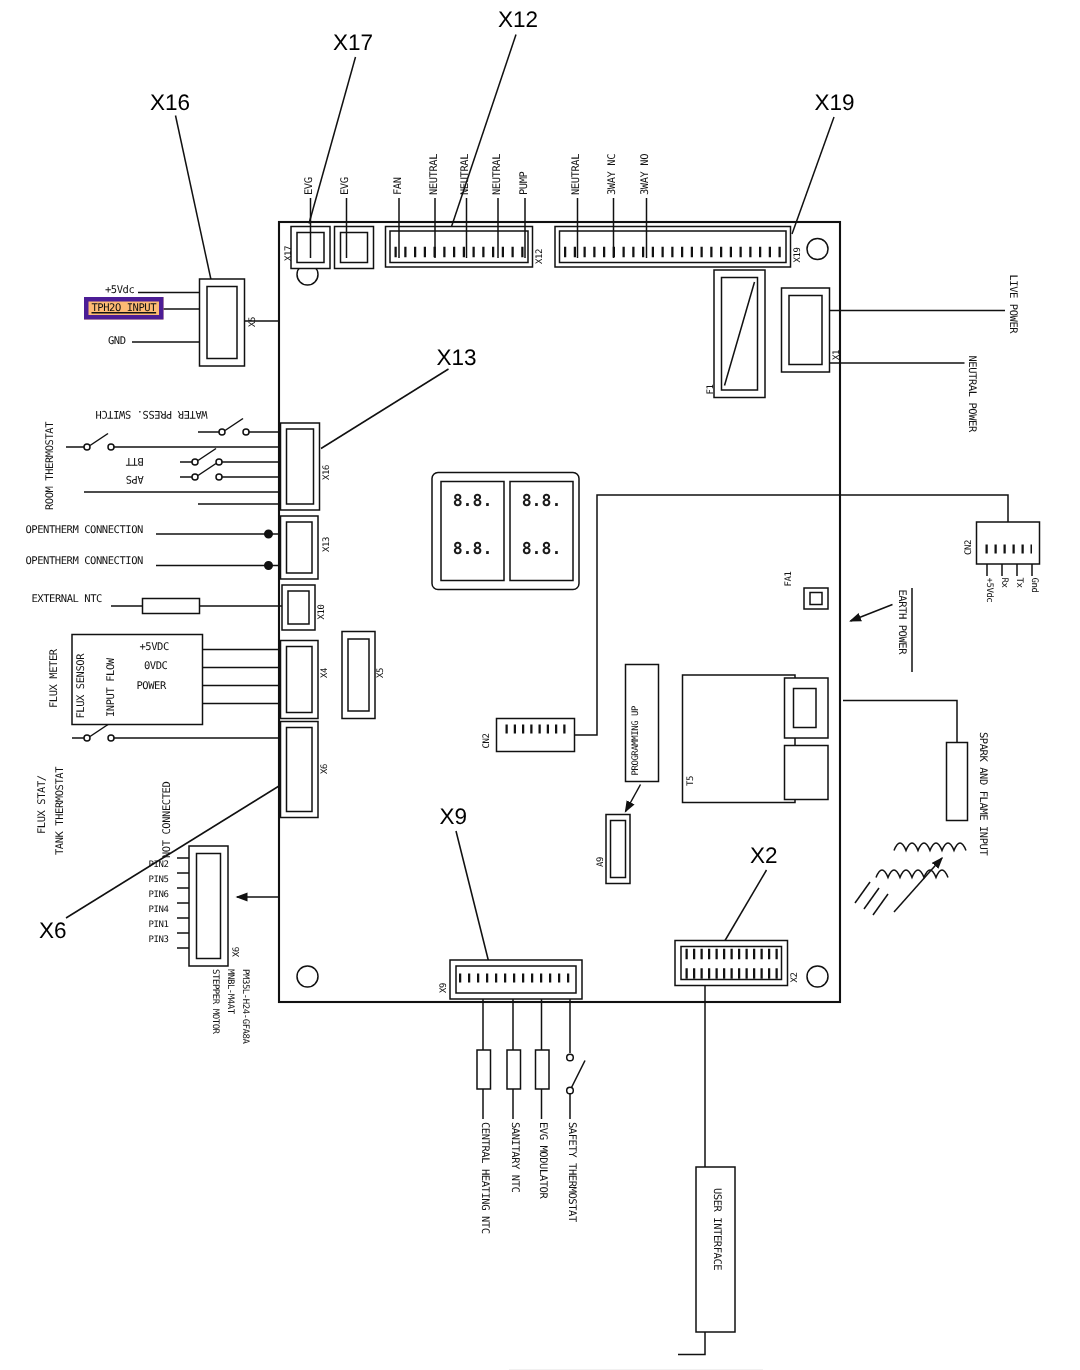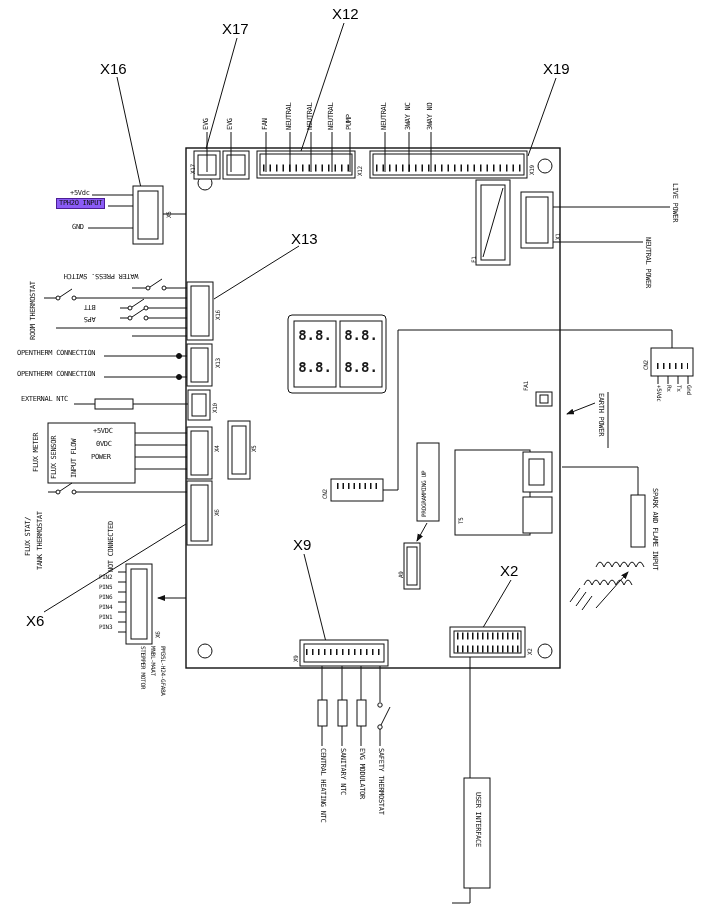--- a/index.html
+++ b/index.html
@@ -7,22 +7,22 @@
          font-family:"DejaVu Sans Mono",monospace;}
   svg{position:absolute;left:0;top:0;}
   .lbl{position:absolute;font-family:"DejaVu Sans Mono",monospace;font-size:7px;color:#111;
        white-space:nowrap;line-height:1;letter-spacing:-0.3px;z-index:2;}
   .s6{font-size:6px;}
   .vup{transform-origin:0 0;transform:rotate(-90deg);}
   .vdn{transform-origin:0 0;transform:rotate(90deg);}
   .r180{transform:rotate(180deg);}
   .callout{position:absolute;font-family:"Liberation Sans",sans-serif;font-size:15px;color:#000;
            z-index:3;white-space:nowrap;}
-  .boxed{border:1px solid #4c1d95;padding:1px 2px;background:#8b5cf6;}
-  .seg{position:absolute;font-family:"DejaVu Sans Mono",monospace;font-size:14px;font-weight:bold;
+  .boxed{border:3px solid #4c1d95;padding:1px 2px;background:#fdba74;text-decoration:underline;}
+  .seg{position:absolute;font-family:"DejaVu Sans Mono",monospace;font-size:11px;font-weight:bold;
        color:#1a1a1a;width:34px;text-align:center;z-index:2;}
 </style>
 </head>
 <body>
 
 <div id="stage">
 
 <svg width="720" height="913" viewBox="0 0 720 913">
   <defs>
     <marker id="ah" markerWidth="9" markerHeight="8" refX="7" refY="3" orient="auto">

